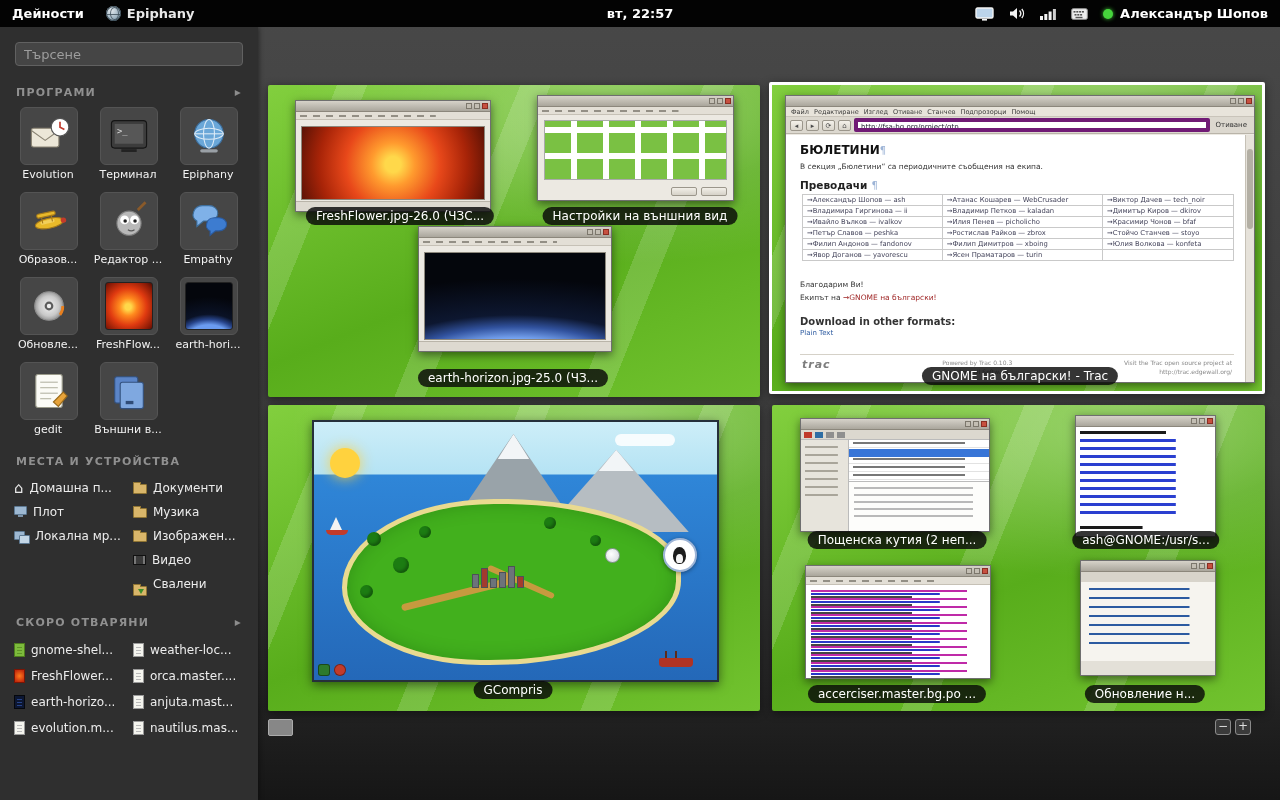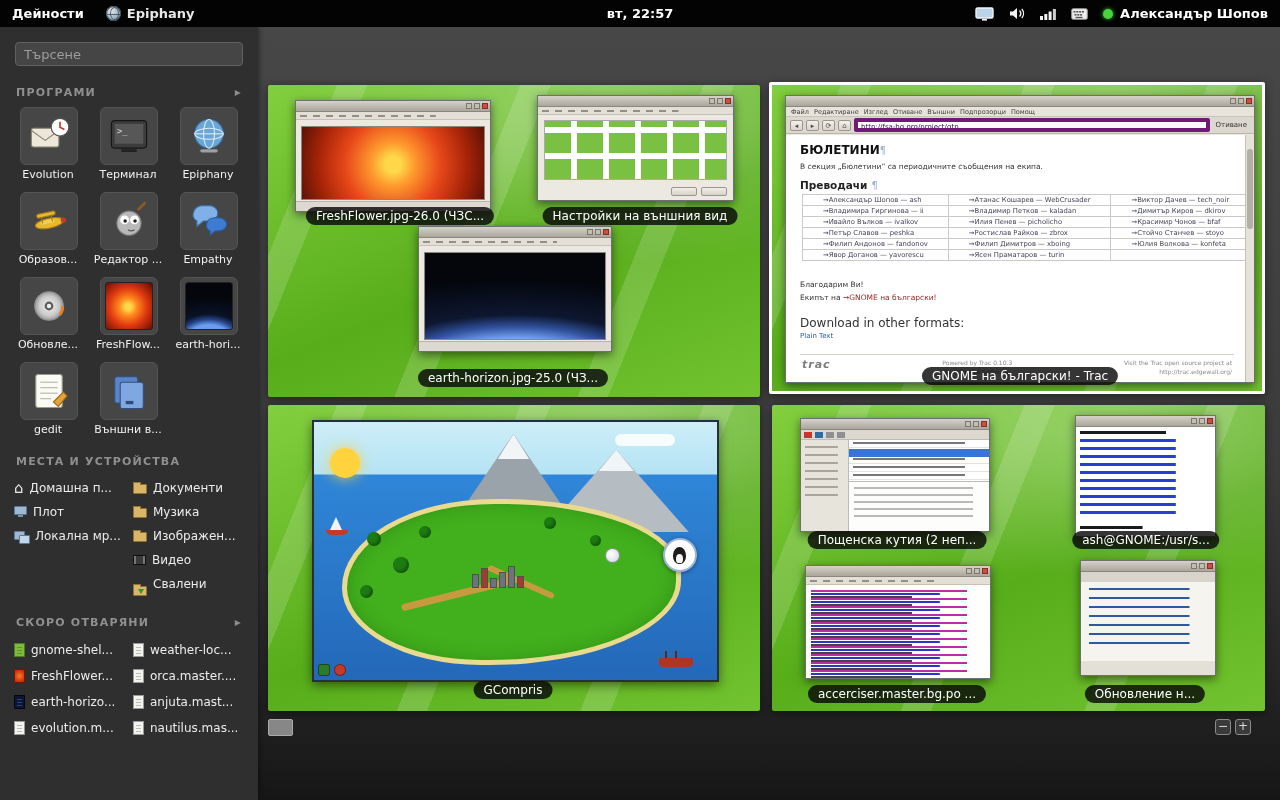--- a/index.html
+++ b/index.html
@@ -142,26 +142,26 @@
 .golbl{font-size:7px;color:#333;padding:0 3px}
 .bcontent{position:absolute;left:0;right:0;top:39px;bottom:0;background:#fff;color:#222;
   padding:8px 20px 4px 14px;display:flex;flex-direction:column;overflow:hidden}
 .scroll{position:absolute;right:0;top:0;bottom:0;width:9px;background:#e6e2da;border-left:1px solid #c6c1b6}
 .scroll::before{content:"";position:absolute;left:1px;right:1px;top:14px;height:80px;background:#b3afa4;border-radius:3px}
 .h1row{font-size:12px;font-weight:bold;color:#111;display:flex;gap:0;align-items:center}
 .pil{color:#9db4d6;font-weight:normal;font-size:10px}
 .p1{font-size:7.5px;margin:5px 0 2px;color:#333}
 .h2row{font-size:10.5px;font-weight:bold;margin:6px 0 3px;display:flex;gap:4px;align-items:baseline}
 .ttab{border-collapse:collapse;margin-left:2px}
-.ttab td{border:1px solid #c9c9c9;font-size:6.8px;padding:1px 20px;color:#43435a;white-space:nowrap}
+.ttab td{border:1px solid #c9c9c9;font-size:6.8px;padding:1px 4px;color:#43435a;white-space:nowrap}
 .thanks{font-size:7.5px;margin-top:19px;color:#333}
 .team{font-size:7.5px;margin-top:4px;color:#333}
 .lnk{color:#a02828}
 .dl{margin-top:14px}
-.dlh{font-size:12px;font-weight:normal;color:#333}
+.dlh{font-size:10px;font-weight:bold;color:#333}
 .dla{font-size:7px;color:#2c5aa0;margin-top:2px}
 .bfoot{margin-top:auto;border-top:1px solid #d5d1c8;padding:3px 2px 2px;display:flex;align-items:flex-start;gap:8px}
 .traclogo{font-size:11px;font-weight:bold;font-style:italic;color:#7d7d7d;letter-spacing:1px}
 .fc{flex:1;text-align:center;font-size:6px;color:#8a8a8a;line-height:1.5}
 .fr{text-align:right;font-size:6px;color:#8a8a8a;line-height:1.5}
 
 
 .gcwin{position:absolute;border:2px solid #26303a;box-shadow:0 3px 10px rgba(0,0,0,.5);overflow:hidden;
   background:linear-gradient(#cdeef8 0,#b5e3f4 52px,#2f86d8 53px,#2468b8 100%)}
 .sun{position:absolute;left:16px;top:26px;width:30px;height:30px;border-radius:50%;background:#ffd23e;box-shadow:0 0 14px rgba(255,210,62,.9)}
@@ -565,21 +565,21 @@
             <span class="b"></span>
             <span class="b"></span>
             <span class="b close"></span>
           </span>
         </div>
       <div class="bmenu">
         <span>Файл</span>
         <span>Редактиране</span>
         <span>Изглед</span>
         <span>Отиване</span>
-        <span>Външни</span>
+        <span>Станчев</span>
         <span>Подпрозорци</span>
         <span>Помощ</span>
       </div>
       <div class="bnav">
         <span class="nbtn">◂</span>
         <span class="nbtn">▸</span>
         <span class="nbtn">⟳</span>
         <span class="nbtn">⌂</span>
         <span class="url">http://fsa-bg.org/project/gtp</span>
         <span class="golbl">Отиване</span>

